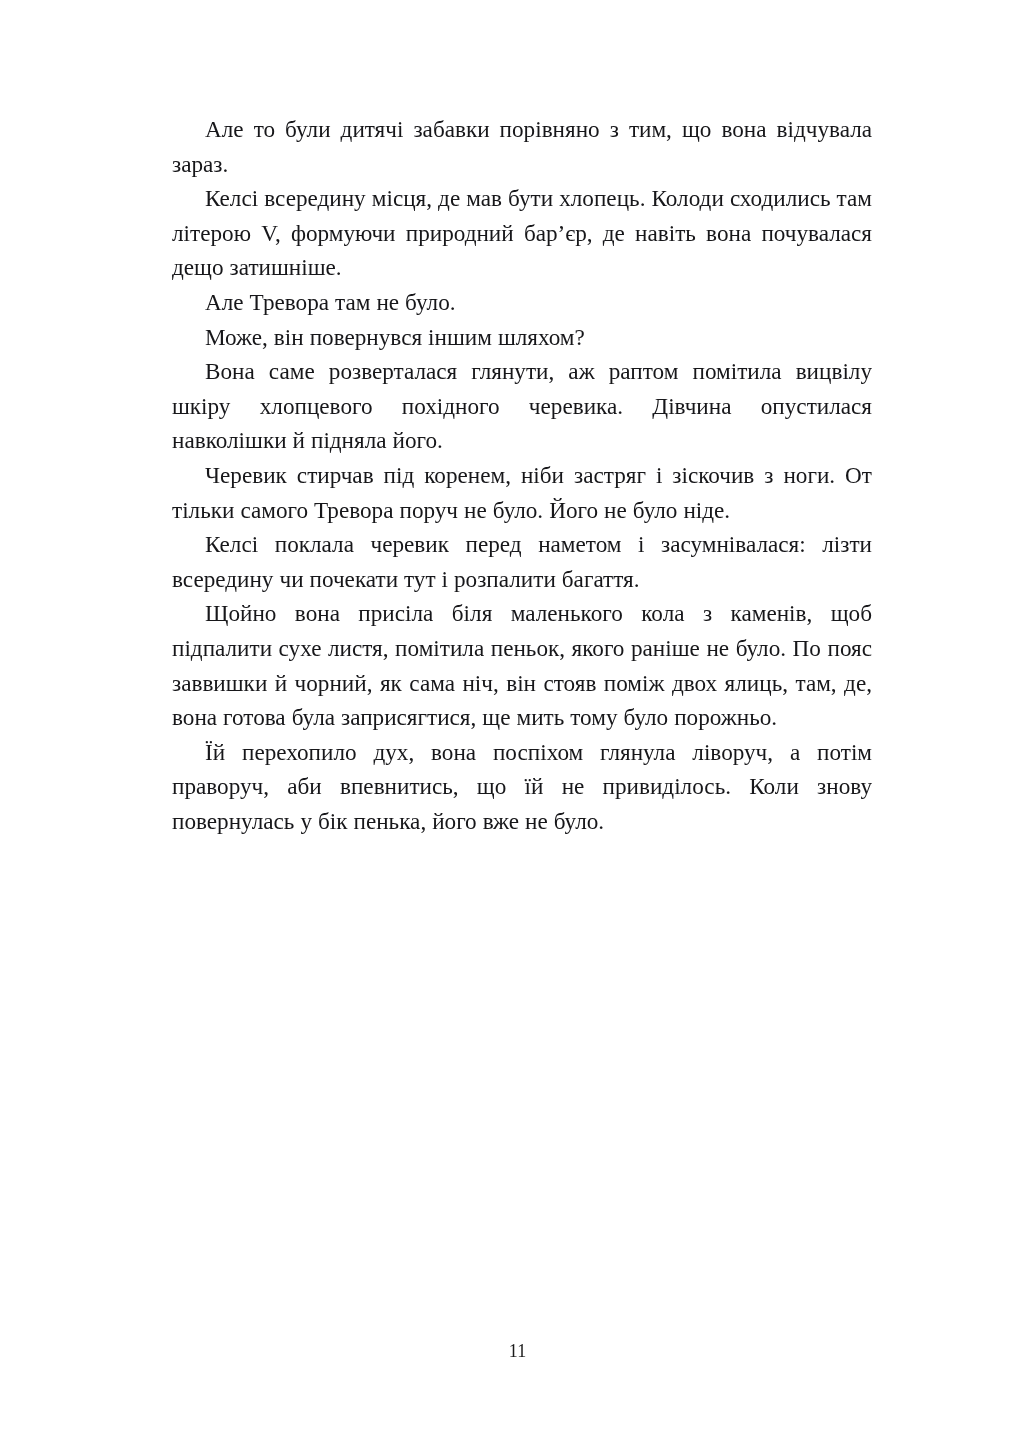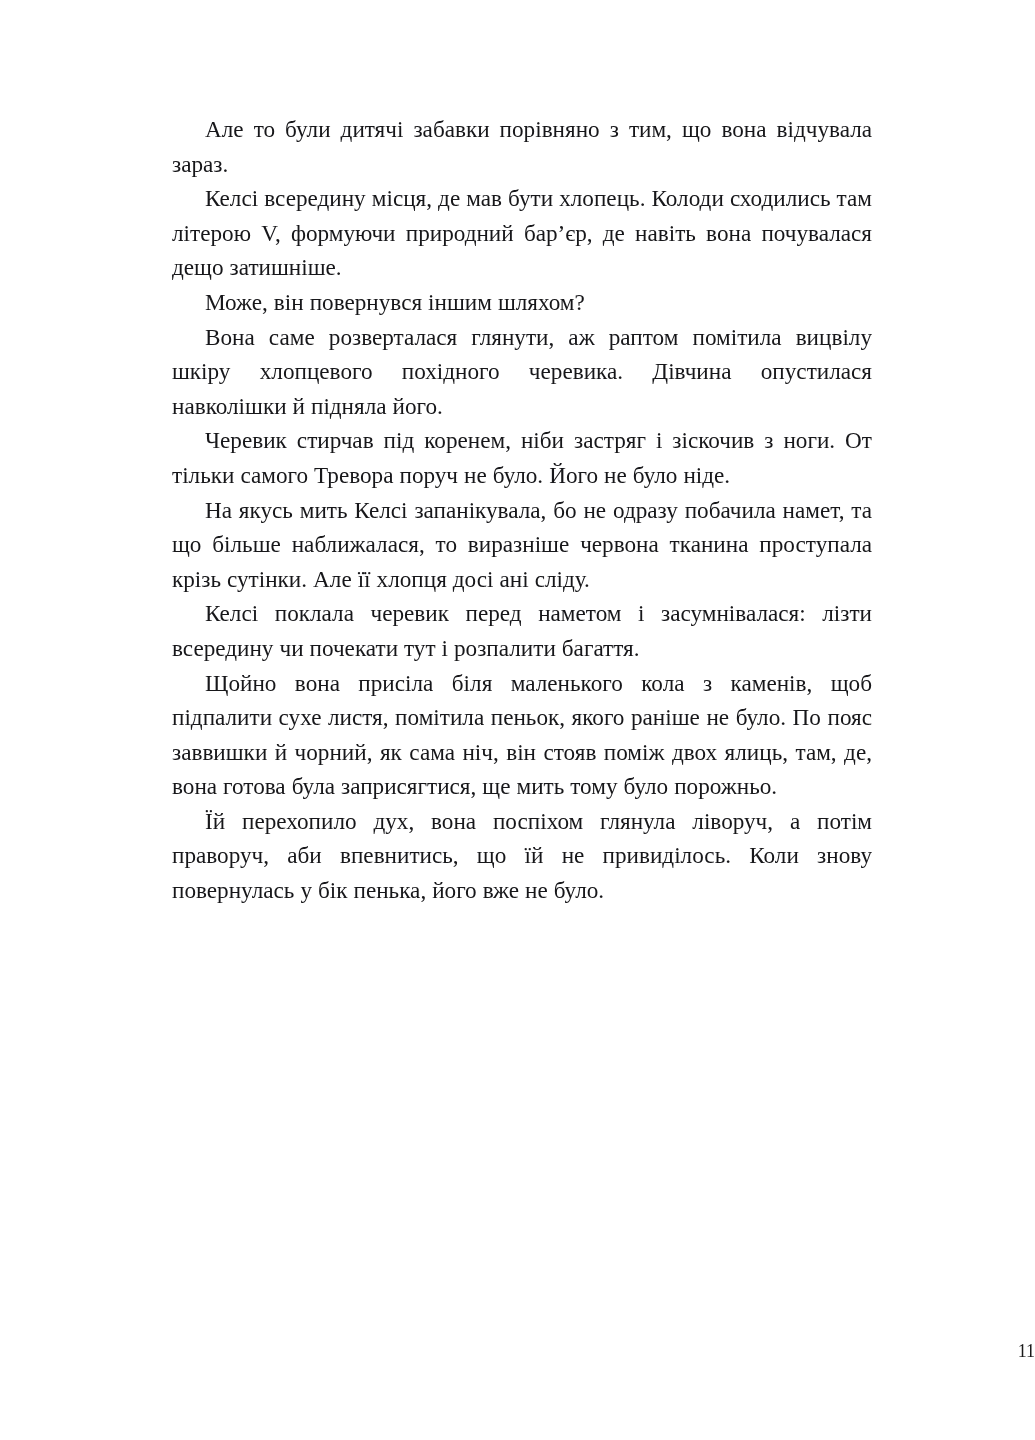--- a/index.html
+++ b/index.html
@@ -35,39 +35,39 @@
     word-spacing: 0.2px;
   }
   .para.dialogue {
     text-indent: 33px;
   }
   .folio {
     position: absolute;
     left: 0;
     right: 0;
     top: 1340px;
-    text-align: right;
+    text-align: center;
     font-size: 18px;
     line-height: 22px;
     color: #1a1a1a;
     font-family: "Liberation Serif", "DejaVu Serif", serif;
   }
 </style>
 </head>
 <body>
 
 <div class="page">
 
   <div class="text-block">
     <p class="para">Але то були дитячі забавки порівняно з тим, що вона відчувала зараз.</p>
     <p class="para">Келсі всередину місця, де мав бути хлопець. Колоди сходились там літерою V, формуючи природний бар’єр, де навіть вона почувалася дещо затишніше.</p>
+    <p class="para">Але Тревора там не було.</p>
     <p class="para">Може, він повернувся іншим шляхом?</p>
     <p class="para">Вона саме розверталася глянути, аж раптом помітила вицвілу шкіру хлопцевого похідного черевика. Дівчина опустилася навколішки й підняла його.</p>
     <p class="para">Черевик стирчав під коренем, ніби застряг і зіскочив з ноги. От тільки самого Тревора поруч не було. Його не було ніде.</p>
-    <p class="para">На якусь мить Келсі запанікувала, бо не одразу побачила намет, та що більше наближалася, то виразніше червона тканина проступала крізь сутінки. Але її хлопця досі ані сліду.</p>
     <p class="para">Келсі поклала черевик перед наметом і засумнівалася: лізти всередину чи почекати тут і розпалити багаття.</p>
     <p class="para">Щойно вона присіла біля маленького кола з каменів, щоб підпалити сухе листя, помітила пеньок, якого раніше не було. По пояс заввишки й чорний, як сама ніч, він стояв поміж двох ялиць, там, де, вона готова була заприсягтися, ще мить тому було порожньо.</p>
     <p class="para">Їй перехопило дух, вона поспіхом глянула ліворуч, а потім праворуч, аби впевнитись, що їй не привиділось. Коли знову повернулась у бік пенька, його вже не було.</p>
   </div>
 
   <div class="folio">11</div>
 
 </div>
 
 </body></html>

